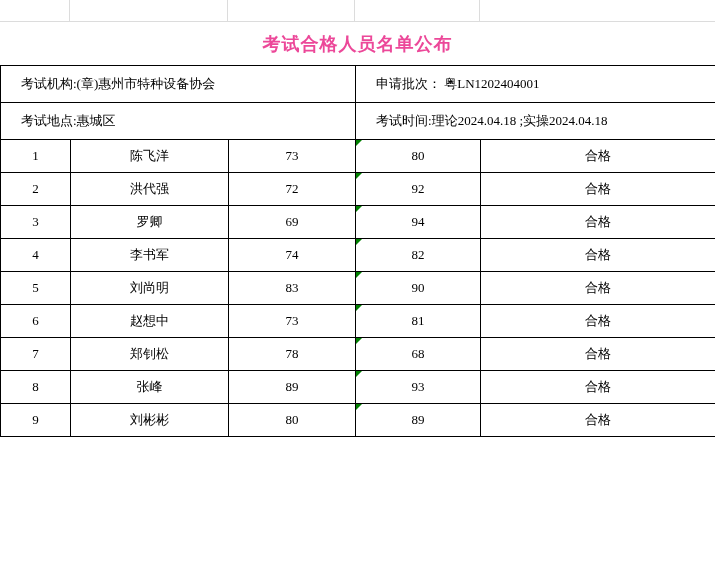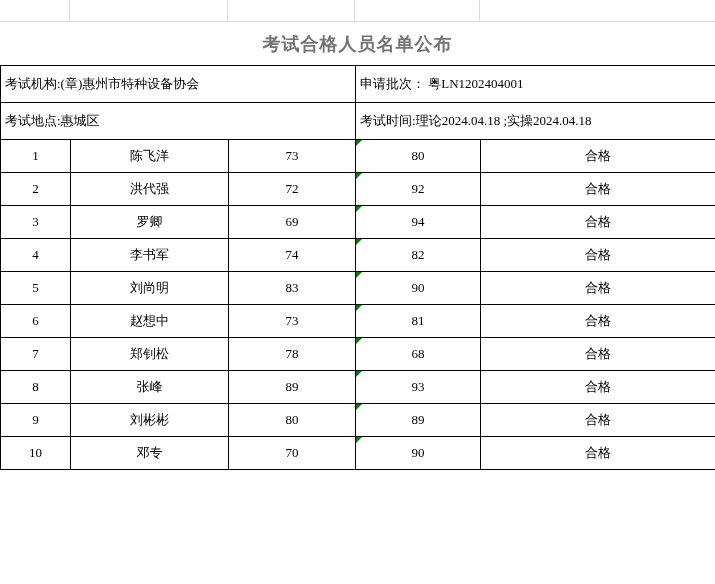--- a/index.html
+++ b/index.html
@@ -30,41 +30,41 @@
   
   .title-row {
     height: 43px;
     display: flex;
     align-items: center;
     justify-content: center;
   }
   .title-row .title {
     font-size: 18px;
     font-weight: bold;
-    color: #737373;
+    color: #ec4899;
     letter-spacing: 1px;
   }
   
   table.main {
     width: 715px;
     border-collapse: collapse;
     table-layout: fixed;
   }
   table.main td {
     border: 1px solid #000000;
     font-size: 13px;
     color: #000000;
     position: relative;
     overflow: hidden;
     white-space: nowrap;
   }
   tr.info-row td {
     height: 37px;
     text-align: left;
-    padding-left: 4px;
+    padding-left: 20px;
   }
   tr.header-row td {
     height: 37px;
     text-align: center;
   }
   tr.data-row td {
     height: 33px;
     text-align: center;
   }
   
@@ -171,23 +171,16 @@
         <td><span class="flag-tri"></span><span>93</span></td>
         <td>合格</td>
       </tr>
       <tr class="data-row">
         <td>9</td>
         <td>刘彬彬</td>
         <td>80</td>
         <td><span class="flag-tri"></span><span>89</span></td>
         <td>合格</td>
       </tr>
-      <tr class="data-row">
-        <td>10</td>
-        <td>邓专</td>
-        <td>70</td>
-        <td><span class="flag-tri"></span><span>90</span></td>
-        <td>合格</td>
-      </tr>
 
     </tbody>
   </table>
 </div>
 
 </body></html>

